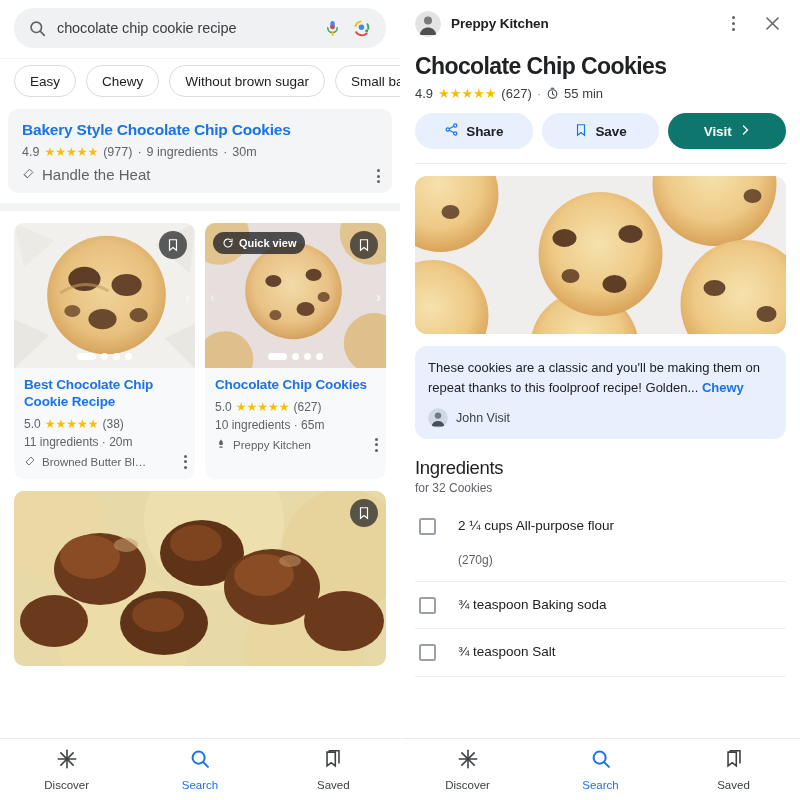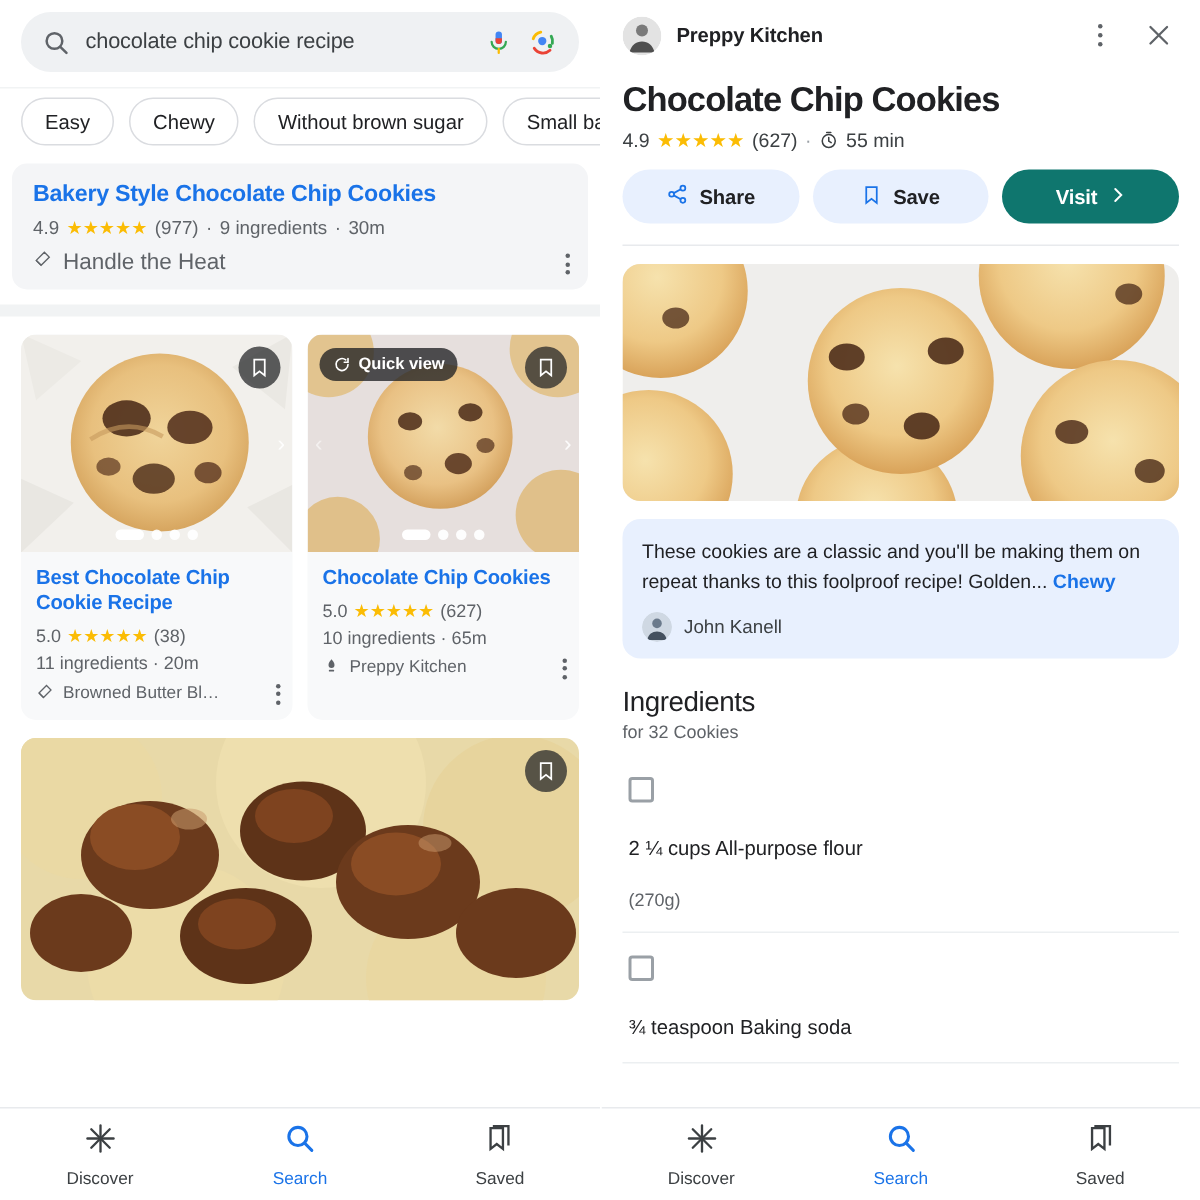--- a/index.html
+++ b/index.html
@@ -129,21 +129,21 @@
   }
   .quote-txt { font-size:13px; color:#202124; line-height:1.5; }
   .quote-more { color:#1a73e8; font-weight:600; }
   .quote-auth { display:flex; align-items:center; gap:8px; margin-top:11px; }
   .quote-auth .nm { font-size:12.5px; color:#3c4043; }
   .av-john { width:20px;height:20px;border-radius:50%;overflow:hidden; }
 
   .ing-h { font-size:18.5px; color:#202124; padding: 18px 14px 0 14px; letter-spacing:-0.3px; }
   .ing-sub { font-size:12px; color:#5f6368; padding: 2px 14px 0 14px; }
   .ing-list { padding: 8px 14px 0 14px; }
-  .ing-row { display:flex; align-items:flex-start; gap:22px; padding: 14px 0 14px 4px; border-bottom:1px solid #eceff1;flex-direction:column; }
+  .ing-row { display:flex; align-items:flex-start; gap:22px; padding: 14px 0 14px 4px; border-bottom:1px solid #eceff1; }
   .cbx { width:17px;height:17px;border:2px solid #9aa0a6; border-radius:2.5px; flex:0 0 auto; margin-top:1px; background:#fff; }
   .ing-main { font-size:13.5px; color:#202124; line-height:1.35; }
   .ing-note { font-size:12px; color:#5f6368; margin-top:18px; }
 
   .clip { display:block; width:100%; height:100%; object-fit:cover; }
 </style>
 </head>
 <body>
 
 <div id="root">
@@ -525,39 +525,45 @@
         <span class="quote-more">Chewy</span>
       </div>
       <div class="quote-auth">
         <span class="av-john">
           <svg viewBox="0 0 20 20" width="20" height="20">
             <circle cx="10" cy="10" r="10" fill="#cfd8e3"></circle>
             <circle cx="10" cy="7.6" r="3.2" fill="#6b7a8c"></circle>
             <path d="M3.4 18.6c.9-3.8 3.4-5.6 6.6-5.6s5.7 1.8 6.6 5.6z" fill="#44505e"></path>
           </svg>
         </span>
-        <span class="nm">John Kanell</span>
+        <span class="nm">John Visit</span>
       </div>
     </div>
 
     <div class="ing-h">Ingredients</div>
     <div class="ing-sub">for 32 Cookies</div>
 
     <div class="ing-list">
       <div class="ing-row">
         <span class="cbx"></span>
         <span>
           <div class="ing-main">2 ¼ cups All-purpose flour</div>
           <div class="ing-note">(270g)</div>
         </span>
       </div>
       <div class="ing-row">
         <span class="cbx"></span>
         <span>
           <div class="ing-main">¾ teaspoon Baking soda</div>
+        </span>
+      </div>
+      <div class="ing-row">
+        <span class="cbx"></span>
+        <span>
+          <div class="ing-main">¾ teaspoon Salt</div>
         </span>
       </div>
     </div>
 
     <div class="bottomnav">
       <div class="nav-item">
         <span>
           <svg width="22" height="22" viewBox="0 0 24 24" stroke="#3c4043" stroke-width="1.7" stroke-linecap="round">
             <line x1="12" y1="2.5" x2="12" y2="21.5"></line>
               <line x1="2.5" y1="12" x2="21.5" y2="12"></line>

